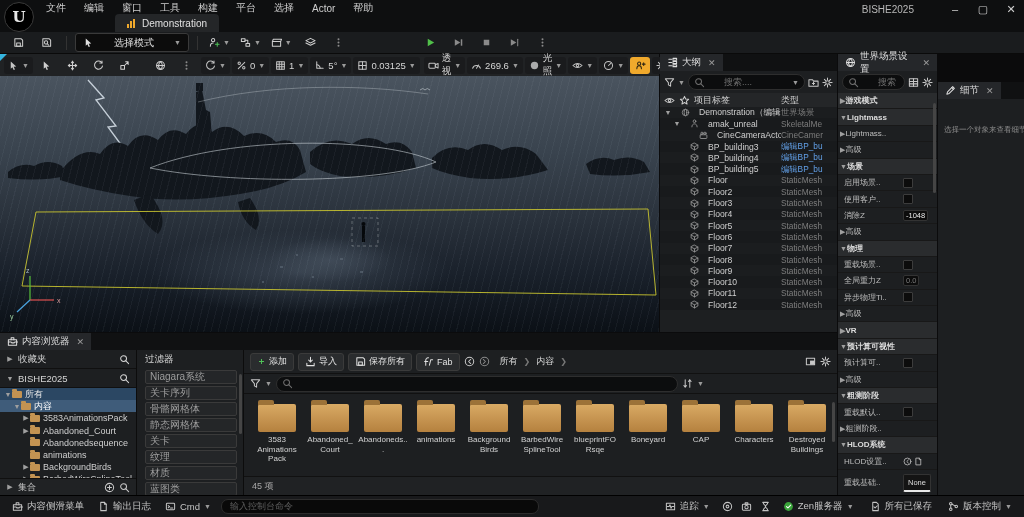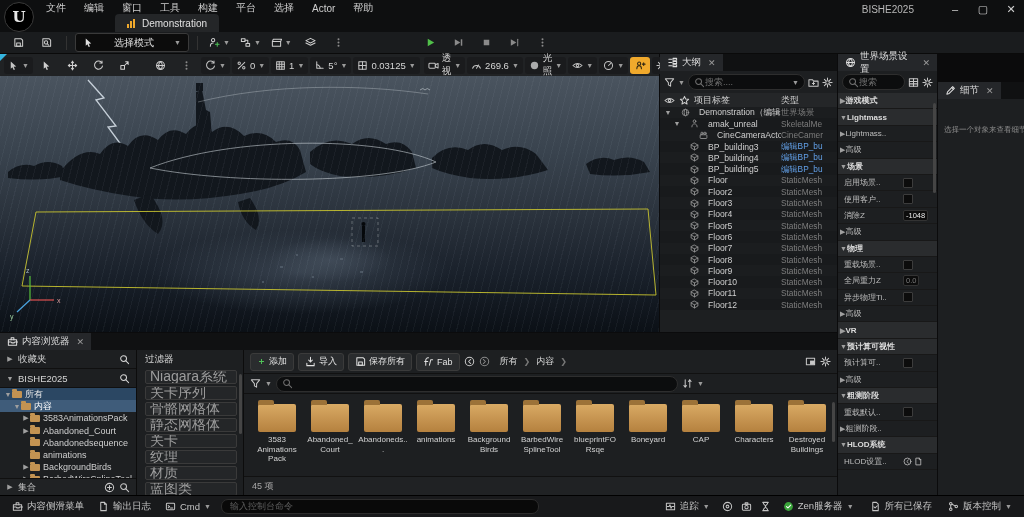--- a/index.html
+++ b/index.html
@@ -42,21 +42,21 @@
   .vp-scene{position:relative;width:659px;height:256px;overflow:hidden;}
   .vp-scene svg.scene{position:absolute;left:0;top:0;width:659px;height:256px;}
   .vp-scene::after{content:"";position:absolute;inset:0;pointer-events:none;
       background:repeating-linear-gradient(104deg,rgba(190,205,220,0.055) 0 1px,transparent 1px 7px);}
   
   .panel{position:absolute;background:#1d1f21;box-sizing:border-box;}
   .tabstrip{height:17px;background:#101112;display:flex;align-items:stretch;}
   .tab{background:#25272a;display:flex;align-items:center;gap:4px;padding:0 7px;font-size:9.5px;color:#dedede;border-radius:0;}
   .tab .tclose{color:#9a9a9a;font-size:9px;margin-left:3px;}
   .searchrow{display:flex;align-items:center;gap:3px;padding:3px 4px;}
-  .searchbox{flex:1;display:flex;align-items:center;gap:0;background:#0c0d0e;border:1px solid #2e2e2e;border-radius:9px;height:14px;padding:0 5px;color:#6f6f6f;font-size:9px;min-width:0;}
+  .searchbox{flex:1;display:flex;align-items:center;gap:19px;background:#0c0d0e;border:1px solid #2e2e2e;border-radius:9px;height:14px;padding:0 5px;color:#6f6f6f;font-size:9px;min-width:0;}
   .searchbox .ph{overflow:hidden;white-space:nowrap;flex:1;}
   
   .outliner{left:660px;top:54px;width:177px;height:278px;}
   .ol-colhead{display:flex;align-items:center;height:14px;background:#242628;font-size:9px;color:#cfcfcf;padding:0 4px;gap:4px;}
   .ol-rows{height:204px;overflow:hidden;}
   .ol-row{display:flex;align-items:center;height:11.3px;font-size:8.6px;color:#cfcfcf;}
   .ol-row:nth-child(odd){background:#1b1d1f;}
   .ol-row:nth-child(even){background:#181a1c;}
   .ol-name{flex:1;overflow:hidden;white-space:nowrap;display:flex;align-items:center;gap:9px;min-width:0;}
   .ol-type{width:56px;flex:none;overflow:hidden;white-space:nowrap;font-size:8.3px;}
@@ -88,21 +88,21 @@
   .cb-tree{flex:1;overflow:hidden;}
   .tr-row{display:flex;align-items:center;height:12.2px;font-size:9px;color:#cfcfcf;white-space:nowrap;overflow:hidden;}
   .tr-sel-full{background:var(--selection_blue,#3f5c7a);color:#fff;}
   .tr-sel-part{background:var(--selection_blue_dark,#2b4763);color:#e8e8e8;}
   .minifol{width:10px;height:7px;background:var(--folder,#c39352);border-radius:1px;position:relative;flex:none;margin-right:3px;}
   .minifol::before{content:"";position:absolute;top:-2px;left:0;width:5px;height:2px;background:var(--folder,#c39352);border-radius:1px 1px 0 0;}
   .cb-collect{height:16px;display:flex;align-items:center;gap:4px;padding:0 6px;font-size:9px;color:#c9c9c9;border-top:1px solid #101010;background:#202224;}
   .cb-filtercol{width:106px;flex:none;border-right:1px solid #0c0c0c;position:relative;}
   .filt-head{height:18px;display:flex;align-items:center;padding:0 8px;font-size:9.5px;color:#d5d5d5;}
   .chip{margin:2px 6px 2px 8px;height:12px;border:1px solid #3a3a3a;background:#242628;border-radius:2px;
-        display:flex;align-items:center;padding:0 4px;font-size:14px;color:#9d9d9d;overflow:hidden;white-space:nowrap;}
+        display:flex;align-items:center;padding:0 4px;font-size:10px;color:#9d9d9d;overflow:hidden;white-space:nowrap;}
   .cb-main{flex:1;display:flex;flex-direction:column;position:relative;min-width:0;}
   .cb-toolbar{height:23px;display:flex;align-items:center;gap:4px;padding:0 6px;border-bottom:1px solid #111;}
   .cbbtn{height:16px;background:#2a2c2e;border:1px solid #3b3b3b;border-radius:3px;display:flex;align-items:center;gap:3px;padding:0 6px;font-size:9px;color:#e2e2e2;}
   .cbbtn.addbtn .plus{color:var(--add_green,#4fc158);font-weight:bold;}
   .crumb{display:flex;align-items:center;gap:6px;font-size:9px;color:#d8d8d8;margin-left:6px;}
   .crumb .gt{color:#777;font-size:8px;}
   .cb-searchrow{height:19px;display:flex;align-items:center;gap:4px;padding:0 6px;border-bottom:1px solid #111;}
   .cb-grid{flex:1;display:flex;align-items:flex-start;gap:3px;padding:4px 8px 0 8px;overflow:hidden;}
   .ftile{width:50px;flex:none;display:flex;flex-direction:column;align-items:center;gap:3px;}
   .fol{width:38px;height:28px;background:linear-gradient(180deg,#d9aa64,#b5813f);border-radius:2px;position:relative;margin-top:6px;}
@@ -925,20 +925,26 @@
               </svg>
             </span>
             <span class="ico">
               <svg width="9" height="9" viewBox="0 0 12 12" fill="none" stroke="currentColor" stroke-width="1.1" stroke-linecap="round" stroke-linejoin="round">
                 <path d="M3 1.5h4l2 2V10.5H3Z"></path>
                 <path d="M7 1.5v2h2"></path>
               </svg>
             </span>
           </span>
         </div>
+        <div class="ws-row tall">
+          <span class="ws-label" style="padding-left: 6px;"><span class="arrow"></span><span>重载基础..</span></span>
+          <span class="ws-val">
+            <span class="assetbox">None</span>
+          </span>
+        </div>
       </div>
   </div>
 
   <div class="panel details">
     <div class="tabstrip">
       <div class="tab">
         <span class="ico">
             <svg width="11" height="11" viewBox="0 0 12 12" fill="none" stroke="currentColor" stroke-width="1.1" stroke-linecap="round" stroke-linejoin="round">
               <path d="M2 10l.8-2.6 5.6-5.6 1.8 1.8-5.6 5.6Z"></path>
               <line x1="7.4" y1="2.8" x2="9.2" y2="4.6"></line>

